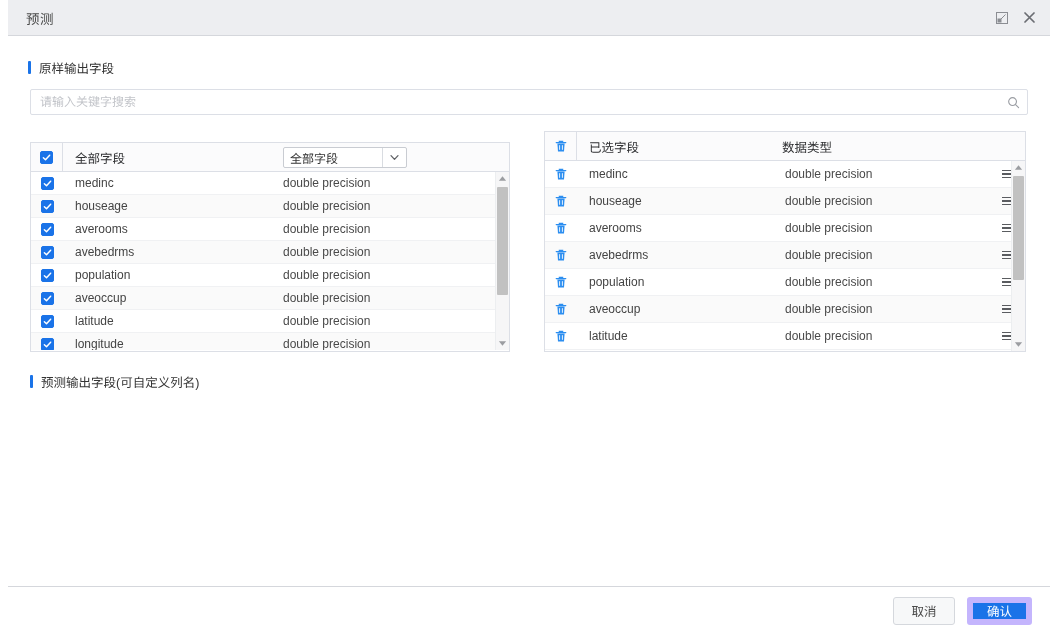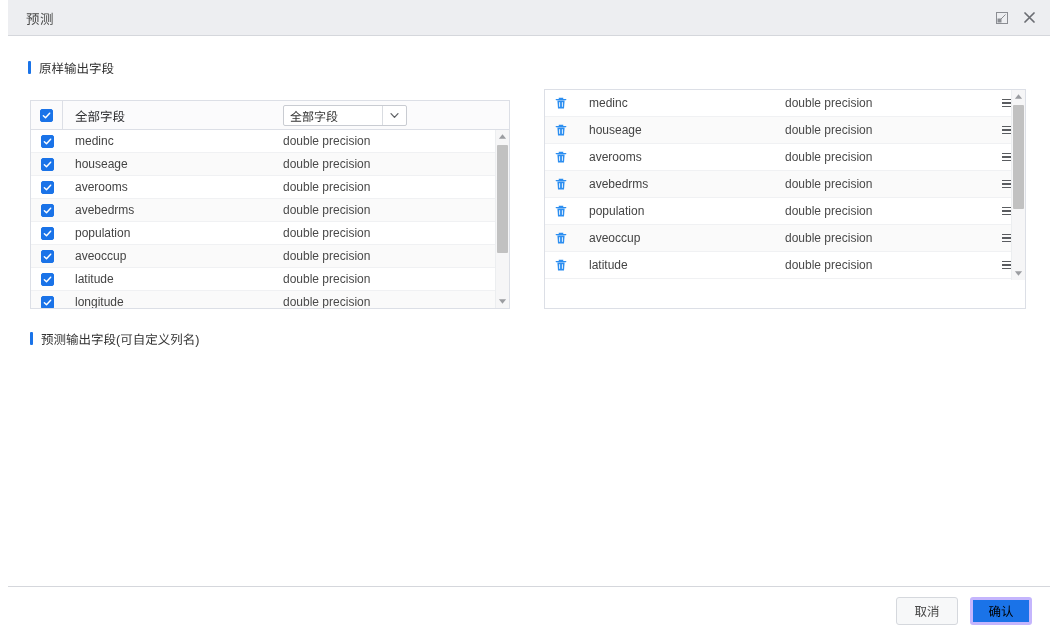--- a/index.html
+++ b/index.html
@@ -362,22 +362,22 @@
     font-family: "Liberation Sans", "DejaVu Sans", sans-serif;
   }
   .btn-cancel {
     background: #f7f8f9;
     border: 1px solid #d5d8dd;
     color: #4a4a4a;
     margin-left: 8px;
   }
   .btn-confirm {
     background: #1a73e8;
-    border: 3px solid #c4b5fd;
-    color: #000000;
+    border: 6px solid #c4b5fd;
+    color: #ffffff;
   }
 </style>
 </head>
 <body>
 
 <div class="dialog">
 
   <div class="titlebar">
     <div class="title">预测</div>
     <div class="win-btns">
@@ -396,20 +396,29 @@
     </div>
   </div>
 
   <div class="dialog-body">
 
     <div class="section-head">
       <span class="section-bar"></span>
       <span class="section-title">原样输出字段</span>
     </div>
 
+    <div class="search-wrap">
+      <input class="search-input" type="text" placeholder="请输入关键字搜索" style="">
+      <span class="search-icon">
+        <svg width="13" height="13" viewBox="0 0 14 14">
+          <circle cx="6" cy="6" r="4.2" fill="none" stroke="#9a9da3" stroke-width="1.2"></circle>
+          <path d="M9.2 9.2 L12.5 12.5" stroke="#9a9da3" stroke-width="1.2" stroke-linecap="round"></path>
+        </svg>
+      </span>
+    </div>
 
     <div class="panels">
 
       <div class="panel panel-left">
         <div class="panel-header">
           <div class="col-check">
             <span class="cbx">
               <svg width="9" height="9" viewBox="0 0 10 10">
                 <path d="M1.5 5.2 L3.9 7.6 L8.5 2.4" fill="none" stroke="#fff" stroke-width="1.6" stroke-linecap="round" stroke-linejoin="round"></path>
               </svg>
@@ -531,20 +540,35 @@
             <div class="arrow">
               <svg width="9" height="7" viewBox="0 0 10 7">
                   <path d="M5 6 L1 1 L9 1 Z" fill="#9b9da1"></path>
                 </svg>
             </div>
           </div>
         </div>
       </div>
 
       <div class="panel panel-right">
+        <div class="panel-header">
+          <div class="col-check">
+            <span class="trash">
+              <svg width="12" height="13" viewBox="0 0 12 13">
+                <path d="M1.2 2.6 h9.6" stroke="#2c8ef0" stroke-width="1.2" stroke-linecap="round"></path>
+                <path d="M4.3 2.6 v-1.2 h3.4 v1.2" fill="none" stroke="#2c8ef0" stroke-width="1.1"></path>
+                <path d="M2.4 3.4 h7.2 l-0.6 8 h-6 Z" fill="#2c8ef0"></path>
+                <path d="M4.6 5.2 v4.6 M7.4 5.2 v4.6" stroke="#fff" stroke-width="0.9"></path>
+              </svg>
+            </span>
+          </div>
+          <div class="cell col-name">已选字段</div>
+          <div class="cell col-type">数据类型</div>
+          <div class="col-handle"></div>
+        </div>
 
         <div class="panel-rows">
           <div class="rows-inner" id="right-rows">
               <div class="row">
                 <div class="col-check">
                   <span class="trash">
                     <svg width="12" height="13" viewBox="0 0 12 13">
                       <path d="M1.2 2.6 h9.6" stroke="#2c8ef0" stroke-width="1.2" stroke-linecap="round"></path>
                       <path d="M4.3 2.6 v-1.2 h3.4 v1.2" fill="none" stroke="#2c8ef0" stroke-width="1.1"></path>
                       <path d="M2.4 3.4 h7.2 l-0.6 8 h-6 Z" fill="#2c8ef0"></path>

